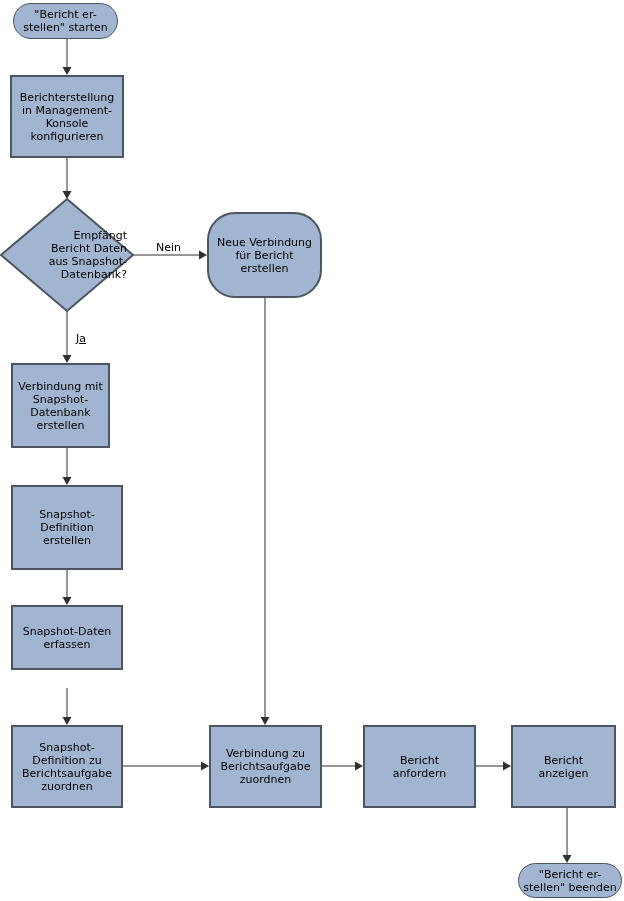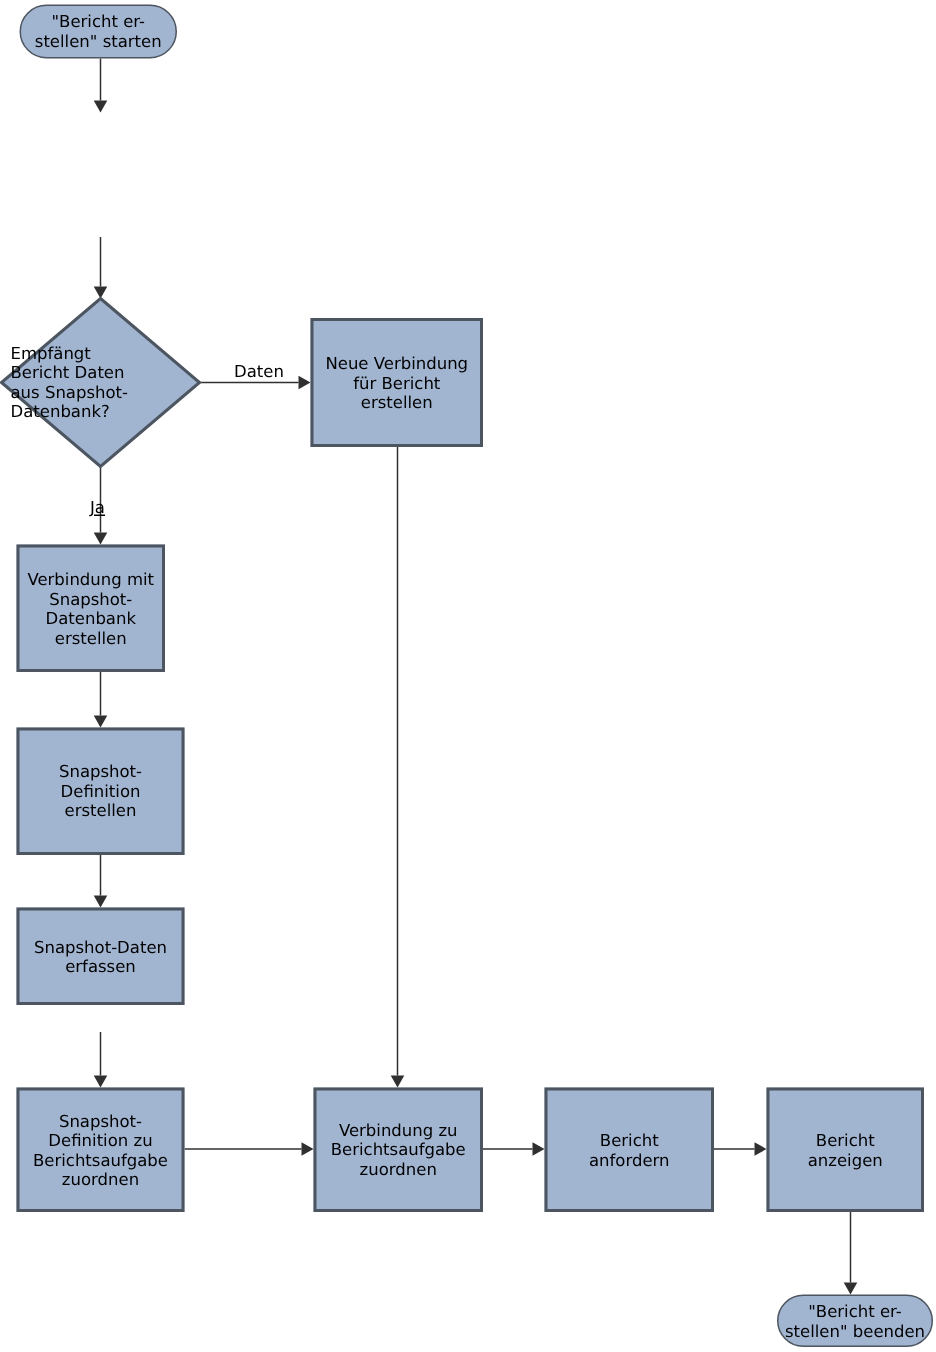--- a/index.html
+++ b/index.html
@@ -30,21 +30,21 @@
     border:2px solid var(--node-border);
   }
   .term{
     border-radius:18px;
     border-width:1.5px;
     z-index:2;
     overflow:visible;
   }
   .float-label{
     position:absolute;z-index:3;
-    white-space:pre-line;text-align:left;
+    white-space:pre-line;text-align:right;
   }
 </style>
 </head>
 <body>
 
 <div class="canvas">
 
   <svg class="wires" viewBox="0 0 624 901">
 
     <line x1="67" y1="39" x2="67" y2="67"></line>
@@ -84,27 +84,31 @@
     <polygon class="head" points="562.5,855 571.5,855 567,863"></polygon>
 
     <polygon points="67,199 133,255 67,311 1,255" fill="var(--node-fill)" stroke="var(--node-border)" stroke-width="2"></polygon>
 
     <circle cx="603" cy="762" r="1" fill="#555"></circle>
   </svg>
 
   <div class="node term" style="left:13px;top:3px;width:105px;height:36px;">"Bericht er-
 stellen" starten</div>
 
+  <div class="node" style="left:10px;top:75px;width:114px;height:83px;">Berichterstellung
+in Management-
+Konsole
+konfigurieren</div>
 
   <div class="float-label" style="left:7px;top:229px;width:120px;">Empfängt
 Bericht Daten
 aus Snapshot-
 Datenbank?</div>
 
-  <div class="node" style="left:207px;top:212px;width:115px;height:86px;">Neue Verbindung
+  <div class="node" style="left:207px;top:212px;width:115px;height:86px;border-radius:28px;">Neue Verbindung
 für Bericht
 erstellen</div>
 
   <div class="node" style="left:11px;top:363px;width:99px;height:85px;">Verbindung mit
 Snapshot-
 Datenbank
 erstellen</div>
 
   <div class="node" style="left:11px;top:485px;width:112px;height:85px;">Snapshot-
 Definition
@@ -124,16 +128,16 @@
 
   <div class="node" style="left:363px;top:725px;width:113px;height:83px;">Bericht
 anfordern</div>
 
   <div class="node" style="left:511px;top:725px;width:105px;height:83px;">Bericht
 anzeigen</div>
 
   <div class="node term" style="left:518px;top:863px;width:104px;height:35px;">"Bericht er-
 stellen" beenden</div>
 
-  <span class="float-label" style="left:156px;top:241px;">Daten</span>
-  <span class="float-label" style="left:60px;top:332px;text-decoration:underline;">Ja</span>
+  <span class="float-label" style="left:156px;top:241px;">Nein</span>
+  <span class="float-label" style="left:76px;top:332px;text-decoration:underline;">Ja</span>
 
 </div>
 
 </body></html>

